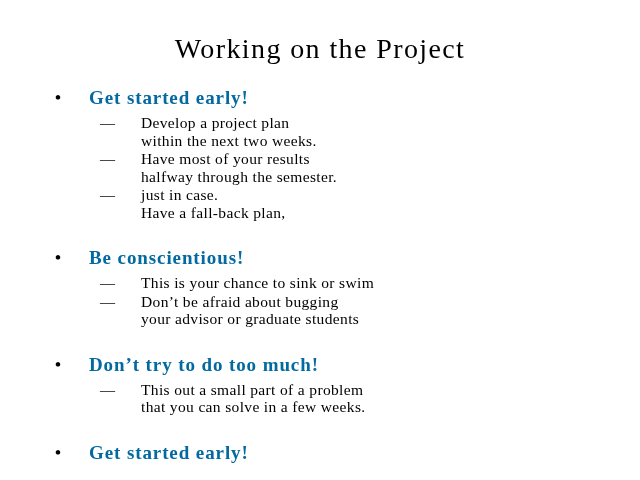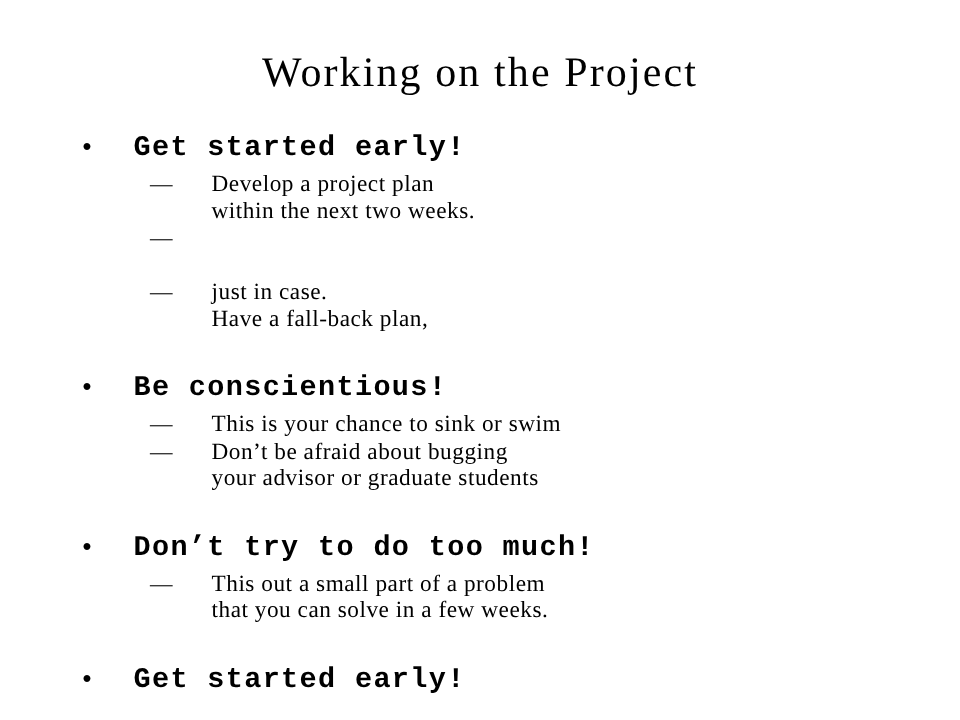--- a/index.html
+++ b/index.html
@@ -62,27 +62,27 @@
     font-size: 17px;
     font-weight: 700;
     line-height: 24px;
     text-align: left;
     color: #000000;
   }
   .l1-text {
     position: absolute;
     left: 89px;
     top: 0;
-    font-family: Liberation Mono, monospace;
+    font-family: Liberation Serif, serif;
     font-size: 19px;
     font-weight: 700;
     letter-spacing: 0.9px;
     line-height: 24px;
     white-space: nowrap;
-    color: #000000;
+    color: #0369a1;
   }
 
   
   .l2-row {
     position: relative;
     min-height: 18px;
   }
   .l2-marker {
     position: absolute;
     left: 100px;
@@ -130,20 +130,24 @@
         <div class="gap-after-l1"></div>
         <div class="l2-row" style="height: 36px;">
           <span class="l2-marker">—</span>
           <div class="l2-lines">
             <div class="l2-line">Develop a project plan</div>
             <div class="l2-line">within the next two weeks.</div>
           </div>
         </div>
         <div class="l2-row" style="height: 36px;">
           <span class="l2-marker">—</span>
+          <div class="l2-lines">
+            <div class="l2-line">Have most of your results</div>
+            <div class="l2-line">halfway through the semester.</div>
+          </div>
         </div>
         <div class="l2-row" style="height: 36px;">
           <span class="l2-marker">—</span>
           <div class="l2-lines">
             <div class="l2-line">just in case.</div>
             <div class="l2-line">Have a fall-back plan,</div>
           </div>
         </div>
       </div>
       <div class="gap-between-groups"></div>

